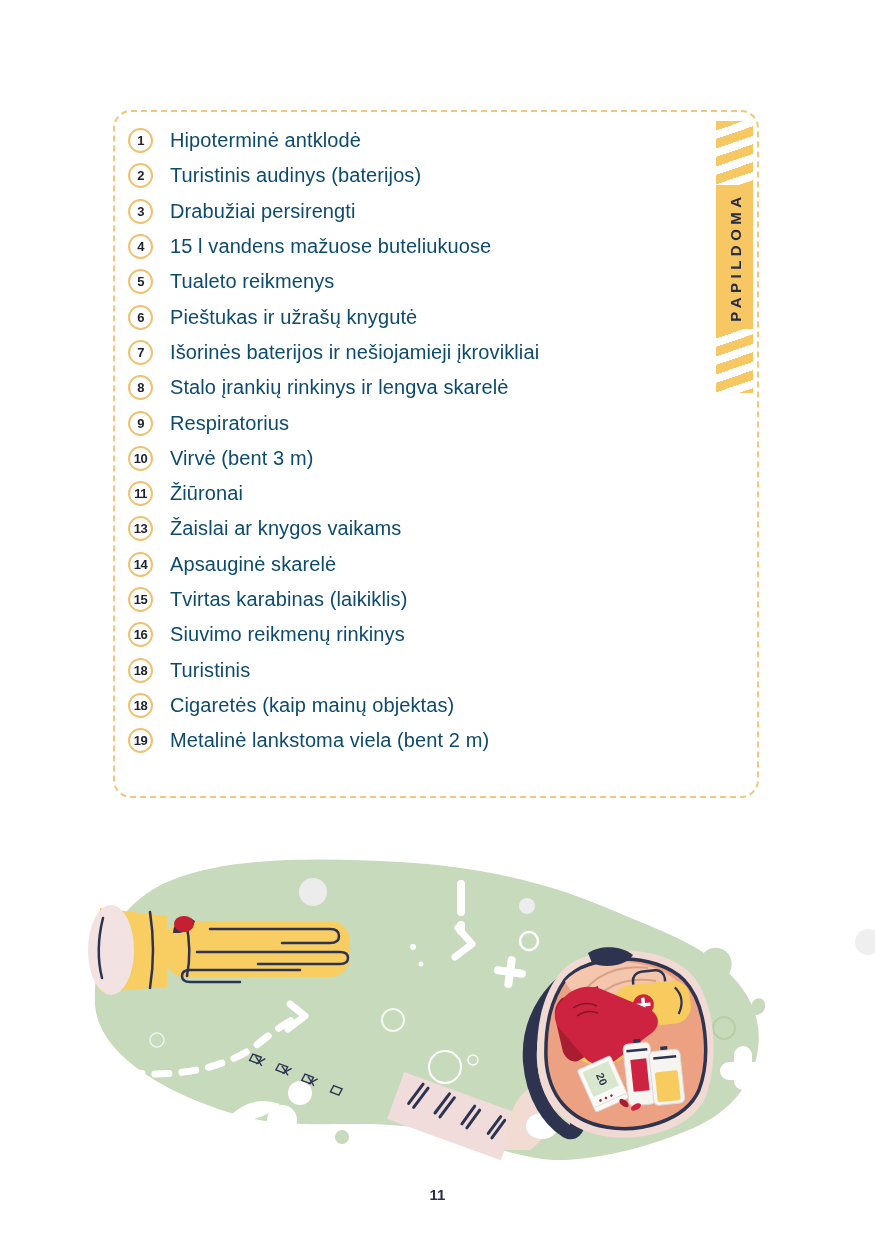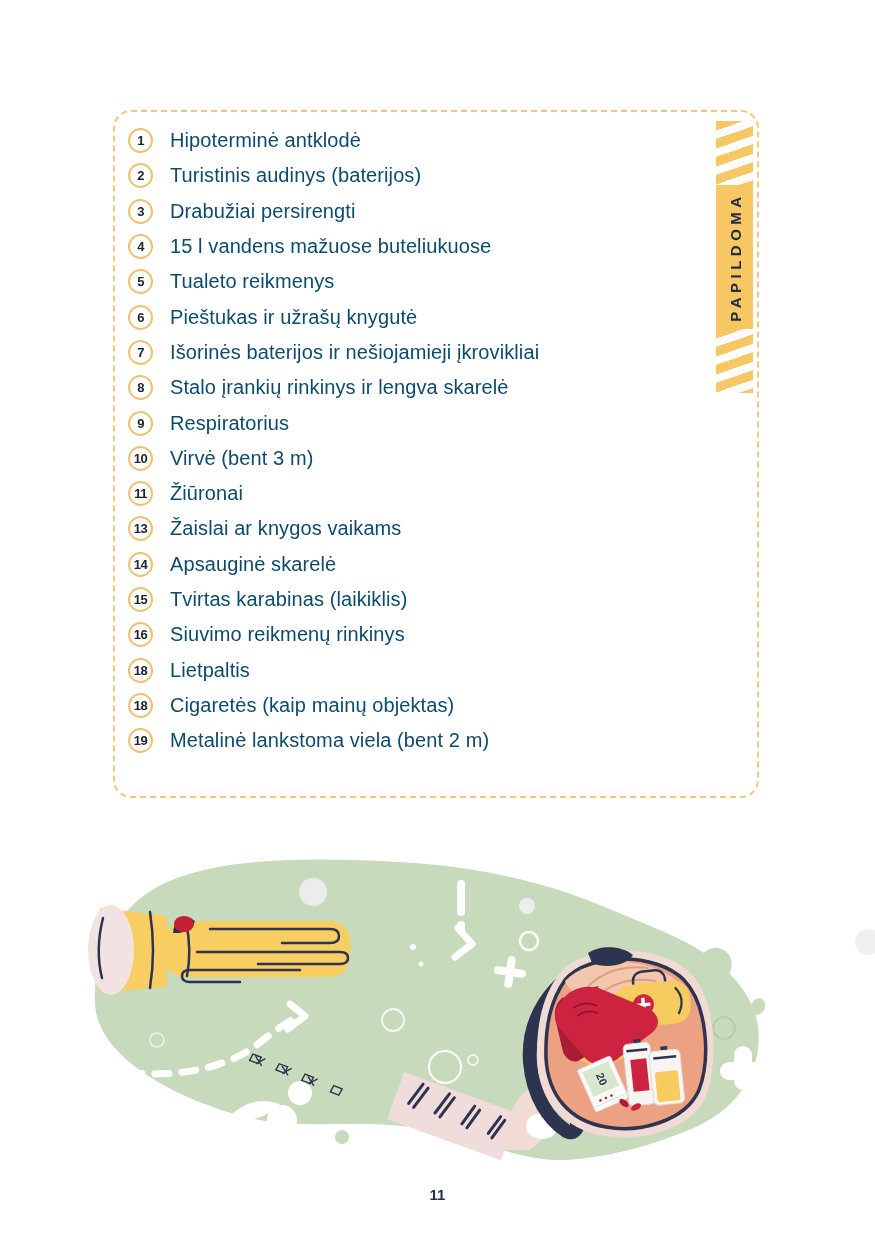--- a/index.html
+++ b/index.html
@@ -128,21 +128,21 @@
     <span class="item-label">Tvirtas karabinas (laikiklis)</span>
   </div>
 
   <div class="item-row">
     <span class="num-circle">16</span>
     <span class="item-label">Siuvimo reikmenų rinkinys</span>
   </div>
 
   <div class="item-row">
     <span class="num-circle">18</span>
-    <span class="item-label">Lietpaltis</span>
+    <span class="item-label">Turistinis</span>
   </div>
 
   <div class="item-row">
     <span class="num-circle">18</span>
     <span class="item-label">Cigaretės (kaip mainų objektas)</span>
   </div>
 
   <div class="item-row">
     <span class="num-circle">19</span>
     <span class="item-label">Metalinė lankstoma viela (bent 2 m)</span>

